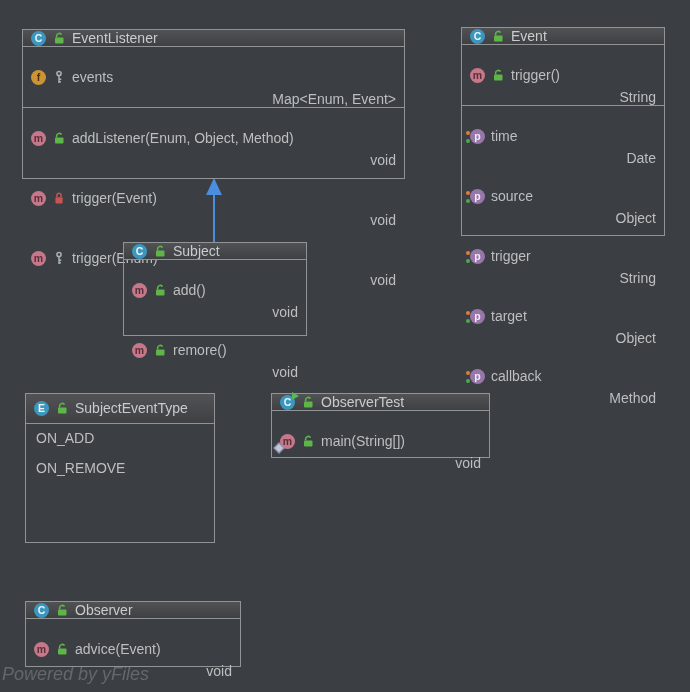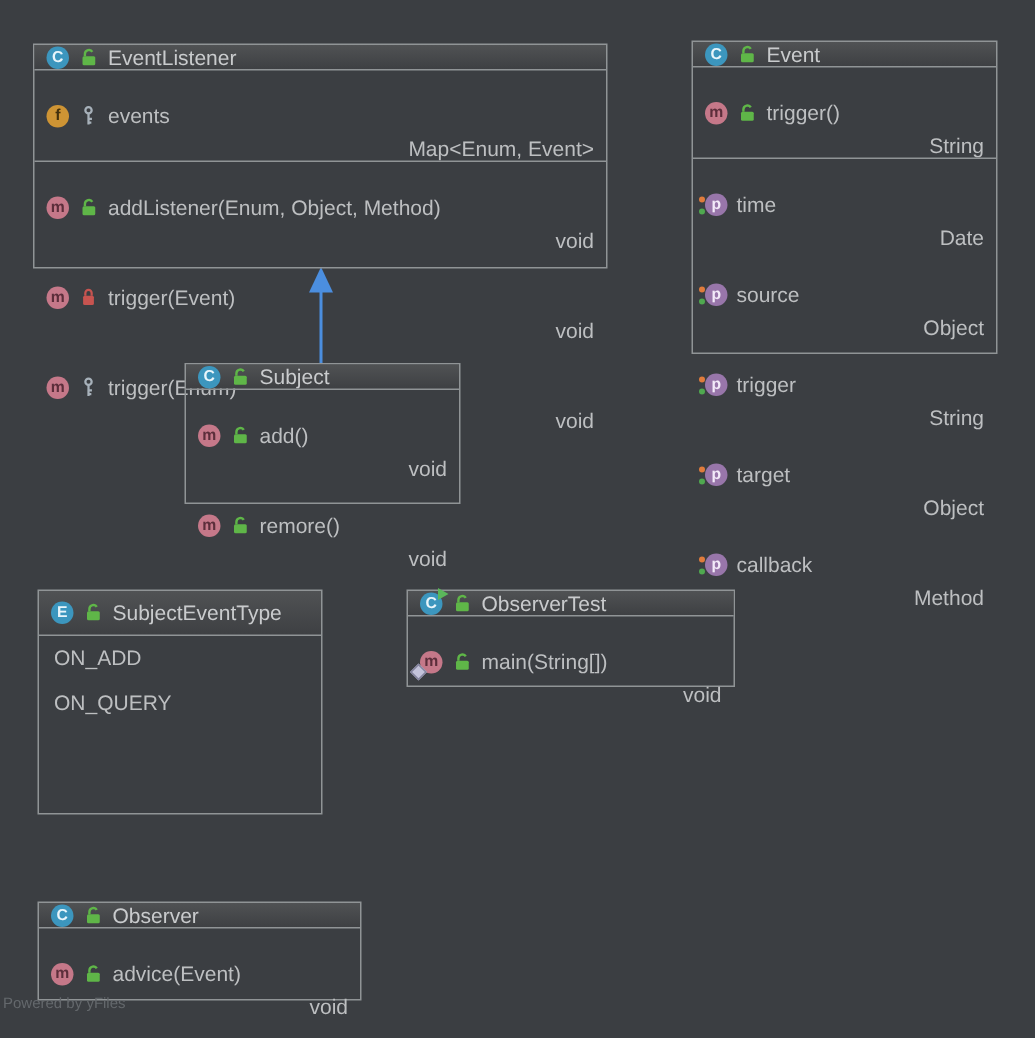--- a/index.html
+++ b/index.html
@@ -53,21 +53,21 @@
   }
   .ic{flex:0 0 auto;}
   .edge-line{position:absolute;width:2px;background:#4B8EDF;}
   .edge-head{
     position:absolute;width:0;height:0;
     border-left:8px solid transparent;border-right:8px solid transparent;
     border-bottom:17px solid #4B8EDF;
   }
   .watermark{
     position:absolute;left:2px;top:664px;z-index:5;
-    color:#64686C;font-size:10px;
+    color:#64686C;font-size:18px;font-style:italic;
   }
 </style>
 </head>
 <body>
 
 <div class="edge-head" style="left:206px;top:178px;"></div>
 <div class="edge-line" style="left:213px;top:194px;height:48px;"></div>
 
 <div class="node" style="left:22px;top:29px;width:383px;height:150px;grid-template-rows:repeat(5,1fr);">
   <div class="hdr">
@@ -196,21 +196,21 @@
     <svg class="ic" width="14" height="14" viewBox="0 0 14 14">
         <rect x="3" y="6.5" width="8.5" height="6" rx="1" fill="#5FB648"></rect>
         <path d="M4.6 6.5 V5 C4.6 2.2 8.4 1.5 9.5 3.6" fill="none" stroke="#5FB648" stroke-width="1.6"></path>
       </svg>
     <span>SubjectEventType</span>
   </div>
   <div class="row enumrow">
     <span>ON_ADD</span>
   </div>
   <div class="row enumrow">
-    <span>ON_QUERY</span>
+    <span>ON_REMOVE</span>
   </div>
 </div>
 
 <div class="node" style="left:271px;top:393px;width:219px;height:65px;grid-template-rows:repeat(2,1fr);">
   <div class="hdr">
     <span class="badge b-class">C<span class="run-overlay"></span></span>
     <svg class="ic" width="14" height="14" viewBox="0 0 14 14">
         <rect x="3" y="6.5" width="8.5" height="6" rx="1" fill="#5FB648"></rect>
         <path d="M4.6 6.5 V5 C4.6 2.2 8.4 1.5 9.5 3.6" fill="none" stroke="#5FB648" stroke-width="1.6"></path>
       </svg>

